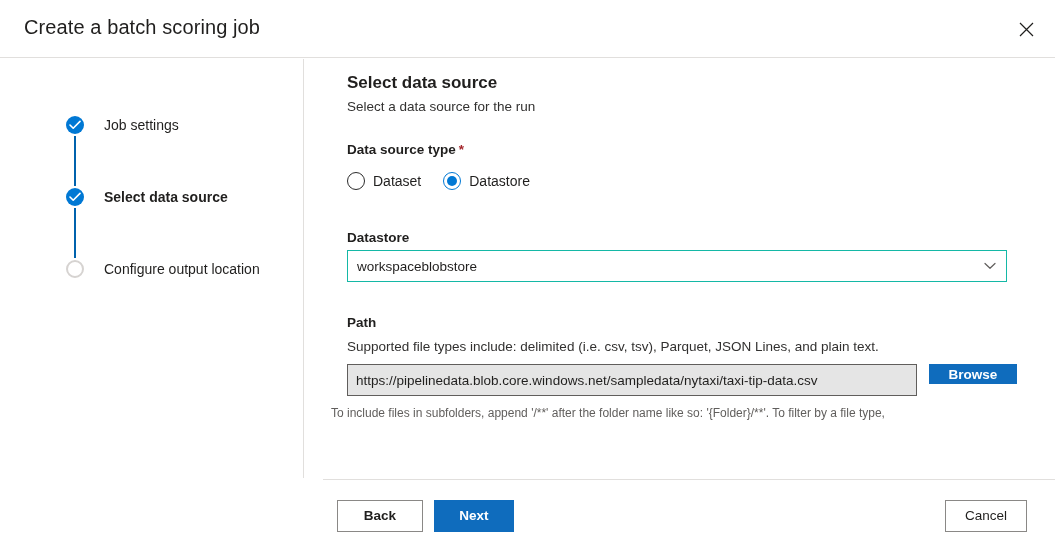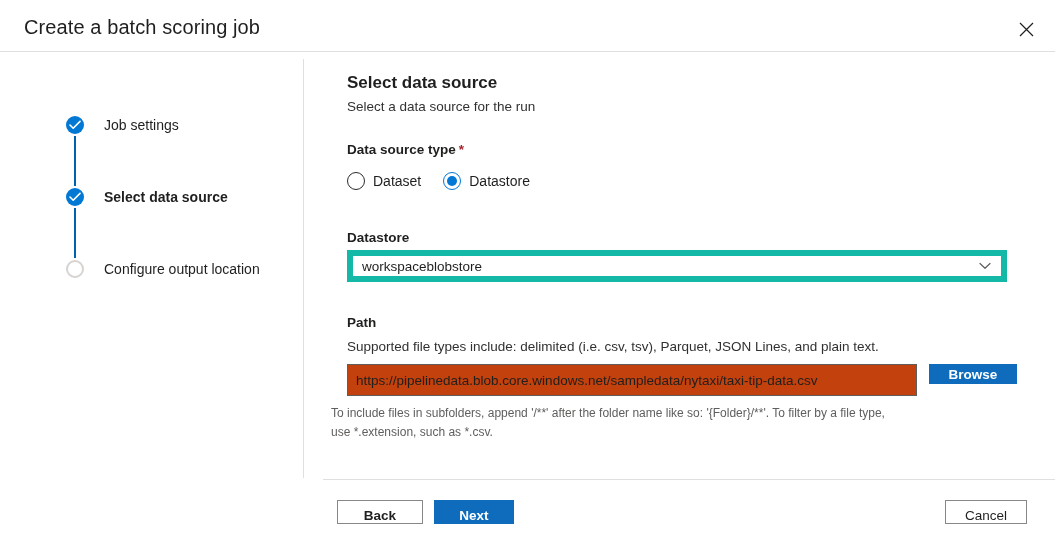--- a/index.html
+++ b/index.html
@@ -16,21 +16,21 @@
     position: relative;
     width: 1055px;
     height: 539px;
     background: #ffffff;
   }
 
   
   .header {
     position: absolute;
     left: 0; top: 0;
-    width: 1055px; height: 52px;
+    width: 1055px; height: 58px;
     border-bottom: 1px solid #e1dfdd;
     background: #ffffff;
   }
   .header-title {
     position: absolute;
     left: 24px; top: 16px;
     font-size: 20px;
     font-weight: 400;
     color: #201f1e;
     letter-spacing: 0.1px;
@@ -178,21 +178,21 @@
     font-size: 14px;
     color: #201f1e;
     white-space: nowrap;
   }
 
   
   .dropdown {
     position: absolute;
     left: 24px; top: 191px;
     width: 660px; height: 32px;
-    border: 6px solid #14b8a6;
+    border: 1px solid #14b8a6;
     background: #ffffff;
     display: flex;
     align-items: center;
     cursor: pointer;
   }
   .dropdown-value {
     flex: 1 1 auto;
     padding-left: 9px;
     font-size: 13.5px;
     color: #201f1e;
@@ -218,21 +218,21 @@
   
   .path-row {
     position: absolute;
     left: 24px; top: 305px;
     display: flex;
     align-items: stretch;
   }
   .path-input {
     width: 570px; height: 32px;
     border: 1px solid #605e5c;
-    background: #c2410c;
+    background: #e5e5e5;
     font-family: "Liberation Sans", sans-serif;
     font-size: 13.5px;
     color: #201f1e;
     padding: 0 8px;
     outline: none;
   }
   .browse-btn {
     margin-left: 12px;
     width: 88px; height: 20px;
     background: #0f6cbd;
@@ -258,21 +258,21 @@
   .footer {
     position: absolute;
     left: 323px; top: 479px;
     width: 732px;
     height: 60px;
     border-top: 1px solid #e1dfdd;
     background: #ffffff;
   }
   .btn {
     position: absolute;
-    height: 24px;
+    height: 32px;
     font-family: "Liberation Sans", sans-serif;
     font-size: 13.5px;
     cursor: pointer;
     padding: 0;
     line-height: 30px;
     text-align: center;
   }
   .btn-default {
     background: #ffffff;
     border: 1px solid #8a8886;
@@ -375,21 +375,20 @@
 
     <div class="field-label" style="left:24px; top:256px;">Path</div>
     <div class="help-line" style="left:24px; top:280px;">Supported file types include: delimited (i.e. csv, tsv), Parquet, JSON Lines, and plain text.</div>
 
     <div class="path-row">
       <input class="path-input" type="text" value="https://pipelinedata.blob.core.windows.net/sampledata/nytaxi/taxi-tip-data.csv" style="">
       <button class="browse-btn">Browse</button>
     </div>
 
     <div class="hint" style="top:345px;">To include files in subfolders, append '/**' after the folder name like so: '{Folder}/**'. To filter by a file type,</div>
-    <div class="hint" style="top:364px;">use *.extension, such as *.csv.</div>
 
   </div>
 
   <div class="footer">
     <button class="btn btn-default btn-back">Back</button>
     <button class="btn btn-primary btn-next">Next</button>
     <button class="btn btn-cancel btn-cancel-pos">Cancel</button>
   </div>
 
 </div>

